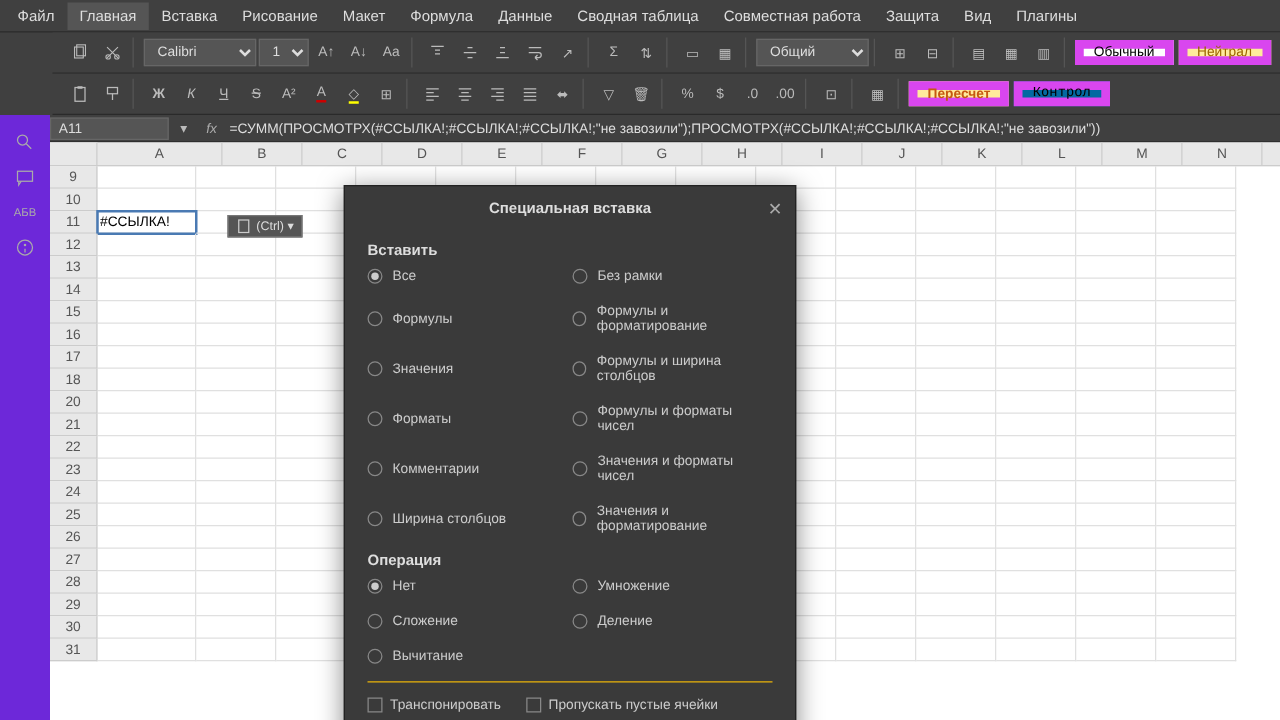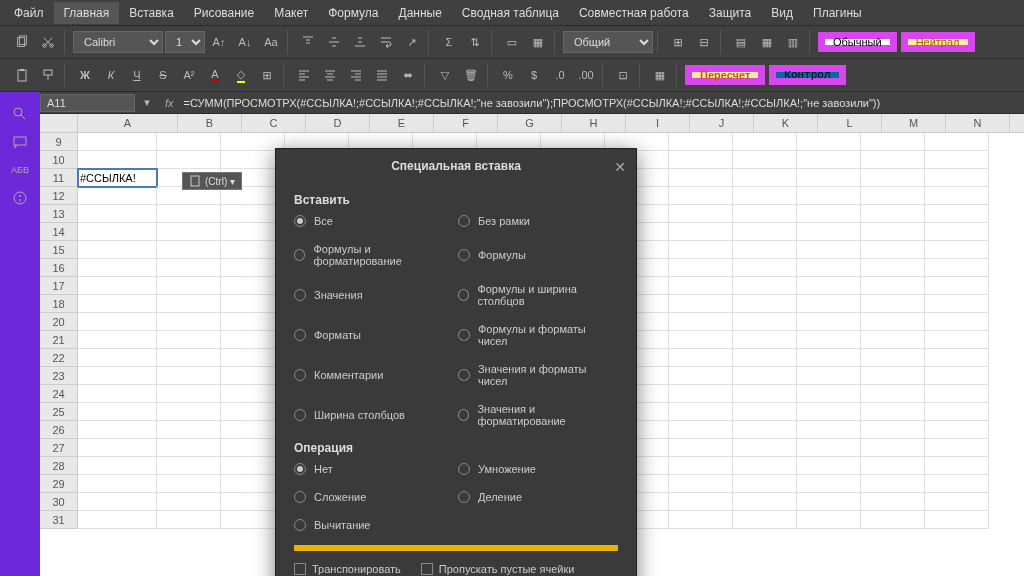--- a/index.html
+++ b/index.html
@@ -4,21 +4,21 @@
 <style>
 * { margin: 0; padding: 0; box-sizing: border-box; font-family: Arial, sans-serif; }
 body { background: #404040; color: #ccc; font-size: 11px; overflow: hidden; width: 1024px; height: 576px; position: relative; }
 
 
 .menubar { background: #404040; height: 26px; display: flex; align-items: center; padding: 3px 4px; border-bottom: 1px solid #2a2a2a; }
 .menubar-item { padding: 4px 10px; cursor: pointer; color: #ddd; font-size: 12px; }
 .menubar-item.active { background: #555; }
 
 
-.toolbar { background: #404040; padding: 4px 6px; display: flex; align-items: center; gap: 4px; border-bottom: 1px solid #2a2a2a; }
+.toolbar { background: #404040; padding: 4px 6px; display: flex; align-items: center; gap: 4px; border-bottom: 1px solid #2a2a2a; margin-left: 42px; }
 .tb-group { display: flex; align-items: center; gap: 2px; padding: 0 4px; border-right: 1px solid #555; }
 .tb-group:last-child { border-right: none; }
 .tb-btn { width: 24px; height: 24px; display: flex; align-items: center; justify-content: center; cursor: pointer; color: #bbb; border-radius: 2px; }
 .tb-select { background: #555; border: 1px solid #666; color: #ddd; padding: 2px 6px; font-size: 11px; height: 22px; }
 .tb-select.font { width: 90px; }
 .tb-select.size { width: 40px; }
 .tb-select.numfmt { width: 90px; }
 .style-box { padding: 2px 8px; border: 7px solid #d946ef; font-size: 11px; height: 20px; display: flex; align-items: center; }
 .style-normal { background: #fff; color: #000; }
 .style-neutral { background: #ffeb9c; color: #9c6500; }
@@ -54,21 +54,21 @@
 .dialog-overlay { position: absolute; left: 275px; top: 148px; width: 362px; background: #3a3a3a; border: 1px solid #222; box-shadow: 0 4px 20px rgba(0,0,0,0.5); }
 .dlg-title { display: flex; justify-content: center; align-items: center; padding: 10px; position: relative; }
 .dlg-title-text { color: #ddd; font-size: 12px; font-weight: bold; }
 .dlg-close { position: absolute; right: 10px; top: 10px; color: #aaa; cursor: pointer; font-size: 14px; }
 .dlg-body { padding: 10px 18px; }
 .dlg-section { font-weight: bold; color: #ddd; margin-bottom: 8px; font-size: 12px; }
 .radio-grid { display: grid; grid-template-columns: 1fr 1fr; gap: 16px 4px; margin-bottom: 14px; }
 .radio-item { display: flex; align-items: center; gap: 8px; color: #ccc; font-size: 11px; cursor: pointer; }
 .radio { width: 12px; height: 12px; border: 1px solid #888; border-radius: 50%; display: flex; align-items: center; justify-content: center; }
 .radio.checked::after { content: ''; width: 6px; height: 6px; background: #ccc; border-radius: 50%; }
-.check-row { display: flex; gap: 20px; margin-top: 6px; border-top: 6px solid #eab308; padding-top: 12px; }
+.check-row { display: flex; gap: 20px; margin-top: 6px; border-top: 1px solid #eab308; padding-top: 12px; }
 .check-item { display: flex; align-items: center; gap: 6px; color: #ccc; font-size: 11px; cursor: pointer; }
 .checkbox { width: 12px; height: 12px; border: 1px solid #888; }
 .dlg-buttons { display: flex; justify-content: center; gap: 10px; padding: 12px; }
 .dlg-btn { padding: 5px 22px; background: #555; border: 1px solid #777; color: #ddd; cursor: pointer; font-size: 11px; }
 .dlg-btn.primary { background: #e0e0e0; color: #222; font-weight: bold; }
 
 svg { display: block; }
 </style>
 </head>
 <body>
@@ -685,25 +685,25 @@
         <div class="radio-item">
           <div class="radio checked"></div>
           <span>Все</span>
         </div>
         <div class="radio-item">
           <div class="radio"></div>
           <span>Без рамки</span>
         </div>
         <div class="radio-item">
           <div class="radio"></div>
+          <span>Формулы</span>
+        </div>
+        <div class="radio-item">
+          <div class="radio"></div>
           <span>Формулы и форматирование</span>
-        </div>
-        <div class="radio-item">
-          <div class="radio"></div>
-          <span>Формулы</span>
         </div>
         <div class="radio-item">
           <div class="radio"></div>
           <span>Значения</span>
         </div>
         <div class="radio-item">
           <div class="radio"></div>
           <span>Формулы и ширина столбцов</span>
         </div>
         <div class="radio-item">

